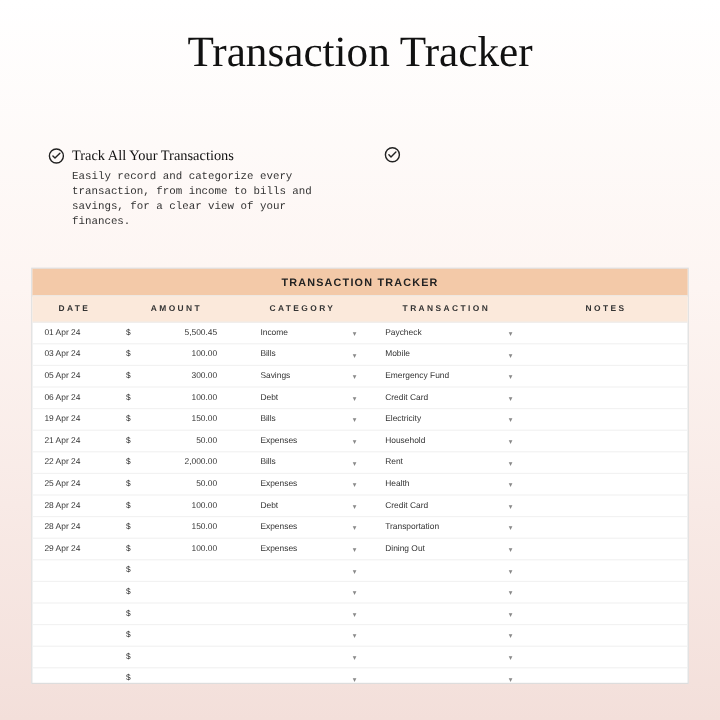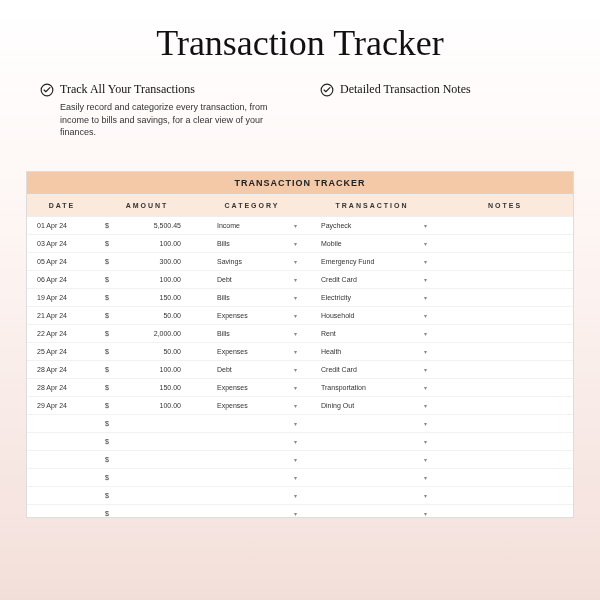--- a/index.html
+++ b/index.html
@@ -17,20 +17,21 @@
     color: #111;
     padding-top: 22px;
     padding-bottom: 18px;
     font-family: 'Times New Roman', Times, serif;
   }
   .features {
     display: flex;
     justify-content: center;
     gap: 40px;
     padding: 0 40px 20px 40px;
+    margin-top: 40px;
   }
   .feature {
     width: 240px;
   }
   .feature-head {
     display: flex;
     align-items: center;
     gap: 6px;
     margin-bottom: 4px;
   }
@@ -41,21 +42,21 @@
   }
   .feature-title {
     font-size: 12px;
     color: #111;
     font-family: 'Times New Roman', Times, serif;
   }
   .feature-desc {
     font-size: 9px;
     line-height: 1.4;
     color: #333;
-    font-family: Liberation Sans, sans-serif;
+    font-family: Liberation Mono, monospace;
     padding-left: 20px;
   }
   .sheet-wrap {
     padding: 12px 26px 0 26px;
   }
   .sheet {
     background: #fff;
     border: 1px solid #ddd;
     width: 100%;
     font-family: Arial, Helvetica, sans-serif;
@@ -143,21 +144,20 @@
       <span class="feature-title">Track All Your Transactions</span>
     </div>
     <p class="feature-desc">Easily record and categorize every transaction, from income to bills and savings, for a clear view of your finances.</p>
   </div>
   <div class="feature">
     <div class="feature-head">
       <svg class="check-icon" viewBox="0 0 24 24">
         <circle cx="12" cy="12" r="10" fill="none" stroke="#222" stroke-width="2"></circle>
         <path d="M7 12 l3 3 l7 -7" fill="none" stroke="#222" stroke-width="2" stroke-linecap="round" stroke-linejoin="round"></path>
       </svg>
-      <span class="feature-title">Detailed Transaction Notes</span>
     </div>
   </div>
 </div>
 
 <div class="sheet-wrap">
   <div class="sheet">
     <div class="sheet-title-bar">TRANSACTION TRACKER</div>
     <div class="sheet-head">
       <div>DATE</div>
       <div>AMOUNT</div>

